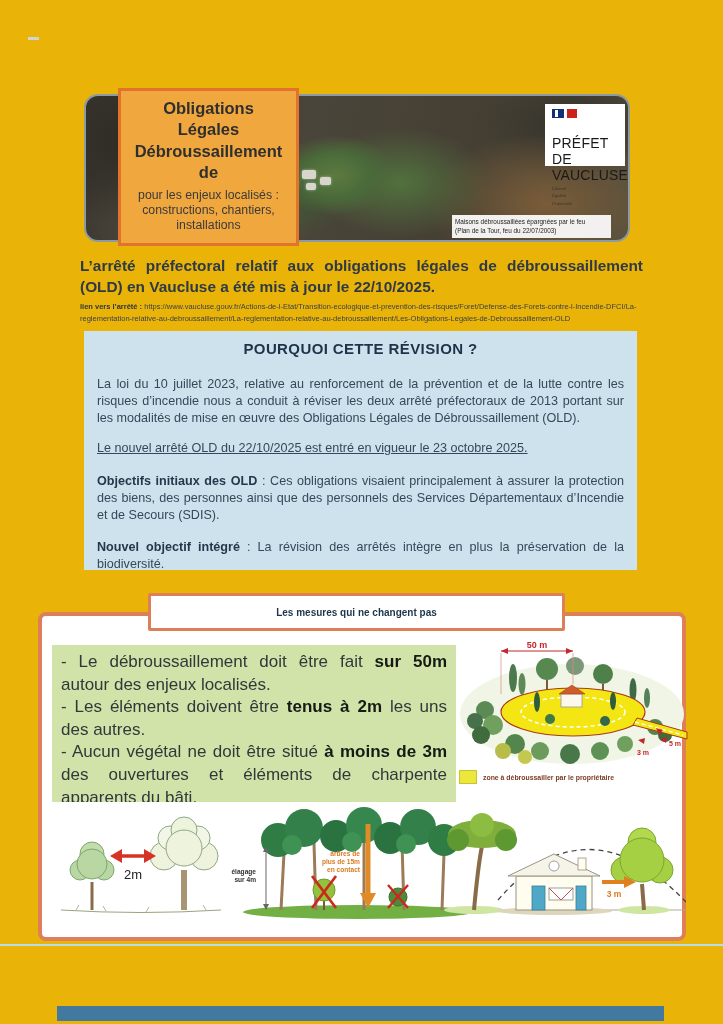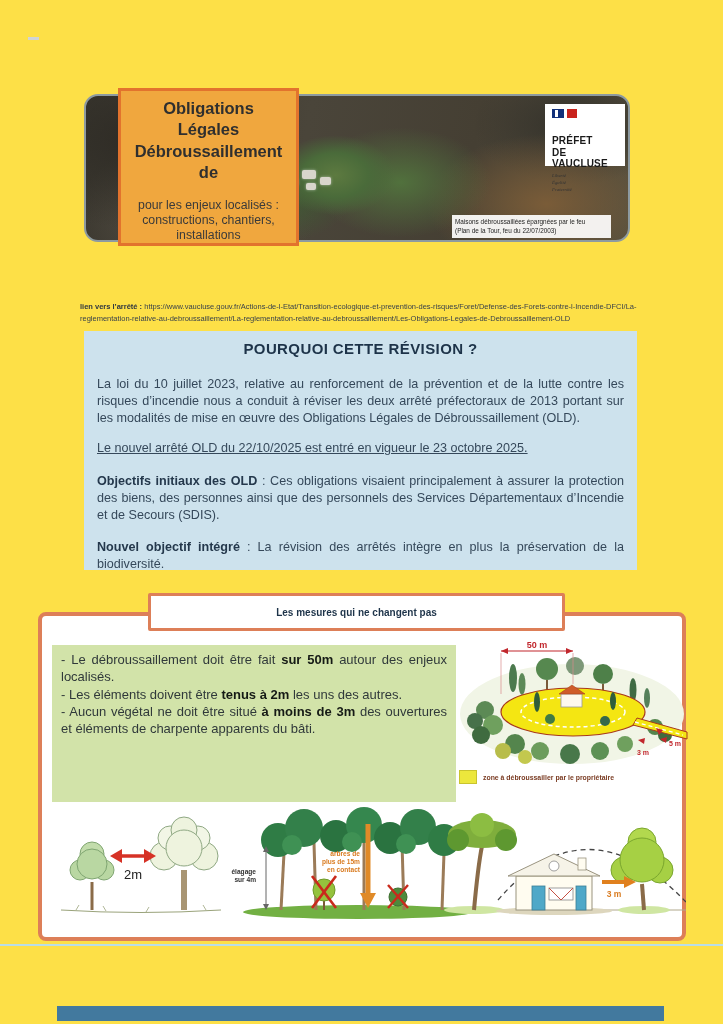--- a/index.html
+++ b/index.html
@@ -1,16 +1,16 @@
 <!DOCTYPE html>
 <html><head>
 <meta charset="utf-8">
 <style>
   html,body{margin:0;padding:0;background:#e9e9e9;}
-  .page{position:relative;width:723px;height:1024px;background:#fde047;margin:0 auto;
+  .page{position:relative;width:723px;height:1024px;background:#eab308;margin:0 auto;
         font-family:"Liberation Sans",sans-serif;overflow:hidden;}
 
   
   .photo{position:absolute;left:84px;top:94px;width:546px;height:148px;border:2px solid #8d9aa0;
          border-radius:14px;box-sizing:border-box;overflow:hidden;
          background:
            radial-gradient(60px 40px at 46% 55%, #5d7a40 0%, #4a6b3a 55%, rgba(74,107,58,0) 100%),
            radial-gradient(90px 55px at 58% 60%, #51713d 0%, rgba(81,113,61,0) 100%),
            radial-gradient(70px 45px at 36% 70%, #3f5c33 0%, rgba(63,92,51,0) 100%),
            radial-gradient(120px 70px at 85% 75%, #7a5c38 0%, rgba(122,92,56,0) 100%),
@@ -22,29 +22,29 @@
   .house-dots span{position:absolute;background:#d8d5cc;border-radius:2px;box-shadow:0 0 3px rgba(255,255,255,.5);}
   .hd1{left:0;top:10px;width:12px;height:8px;}
   .hd2{left:16px;top:2px;width:14px;height:9px;}
   .hd3{left:34px;top:9px;width:11px;height:8px;}
   .hd4{left:20px;top:15px;width:10px;height:7px;}
 
   .title-box{position:absolute;left:118px;top:88px;width:181px;height:158px;box-sizing:border-box;
              background:#f0a73e;border:3px solid #e2732d;z-index:3;text-align:center;
              padding-top:7px;color:#2f2f2f;}
   .title-box .tl{font-size:16.5px;font-weight:bold;line-height:1.3;}
-  .title-box .sub{font-size:12.3px;line-height:1.22;margin-top:14px;padding:0 6px;color:#3a3a3a;}
+  .title-box .sub{font-size:12.3px;line-height:1.22;margin-top:4px;padding:0 6px;color:#3a3a3a;}
 
   .gov-logo{position:absolute;left:545px;top:104px;width:80px;height:62px;background:#ffffff;z-index:2;
             padding:5px 5px 2px 7px;box-sizing:border-box;}
   .flag{display:flex;gap:3px;height:9px;margin-bottom:2px;}
   .flag .fb{width:12px;height:9px;background:#12307a;position:relative;}
   .flag .fb:after{content:"";position:absolute;left:3px;top:1px;width:3px;height:7px;background:#ffffff;}
   .flag .fr{width:10px;height:9px;background:#c9231c;}
-  .gov-name{font-size:10px;font-weight:bold;color:#1a1a1a;line-height:1.15;letter-spacing:.2px;margin-top:17px;}
+  .gov-name{font-size:14px;font-weight:normal;color:#1a1a1a;line-height:1.15;letter-spacing:.2px;margin-top:17px;}
   .gov-motto{font-family:"Liberation Serif",serif;font-style:italic;font-size:4.8px;color:#333;
              line-height:1.5;margin-top:2px;}
 
   .photo-caption{position:absolute;left:452px;top:215px;width:153px;background:rgba(255,255,255,.92);
                  font-size:6.4px;color:#1d1d1d;line-height:1.45;padding:2px 3px;z-index:2;}
 
   
   .headline{position:absolute;left:80px;top:256px;width:563px;font-size:15.4px;font-weight:bold;
             color:#2e3a46;line-height:1.35;text-align:justify;}
   .arrete-link{position:absolute;left:80px;top:301px;width:563px;font-size:7.5px;color:#3a424a;
@@ -62,21 +62,21 @@
   .blue-box p b{color:#24384c;}
 
   
   .big-section{position:absolute;left:38px;top:612px;width:648px;height:329px;box-sizing:border-box;
                border:4px solid #dd7f58;border-radius:8px;background:#ffffff;}
   .section-title{position:absolute;left:148px;top:593px;width:417px;height:38px;box-sizing:border-box;
                  background:#ffffff;border:3px solid #dd7f58;border-radius:2px;z-index:4;
                  display:flex;align-items:center;justify-content:center;
                  font-size:10px;font-weight:bold;color:#1d3349;}
   .green-box{position:absolute;left:10px;top:29px;width:404px;height:157px;background:#d2e3a9;
-             box-sizing:border-box;padding:6px 9px;font-size:13px;color:#30393a;line-height:1.33;
+             box-sizing:border-box;padding:6px 9px;font-size:17px;color:#30393a;line-height:1.33;
              text-align:justify;overflow:hidden;}
   .green-box b{color:#151a15;}
 
   .zone-diagram{position:absolute;left:413px;top:22px;width:235px;height:140px;}
   .zone-legend{position:absolute;left:417px;top:154px;display:flex;align-items:center;gap:6px;}
   .zone-legend .swatch{width:16px;height:12px;background:#ece73c;border:1px solid #c9c42e;display:inline-block;}
   .zone-legend .ltxt{font-size:6.9px;font-weight:bold;color:#7a3b22;}
 
   .tree-illustration{position:absolute;left:4px;top:182px;width:640px;height:140px;}
 
@@ -124,20 +124,21 @@
       <span>Égalité</span><br>
       <span>Fraternité</span>
     </div>
   </div>
 
   <div class="photo-caption">
     <span>Maisons débroussaillées épargnées par le feu</span><br>
     <span>(Plan de la Tour, feu du 22/07/2003)</span>
   </div>
 
+  <div class="headline">L’arrêté préfectoral relatif aux obligations légales de débroussaillement (OLD) en Vaucluse a été mis à jour le 22/10/2025.</div>
 
   <div class="arrete-link">
     <b>lien vers l’arrêté :</b>
     <span>https://www.vaucluse.gouv.fr/Actions-de-l-Etat/Transition-ecologique-et-prevention-des-risques/Foret/Defense-des-Forets-contre-l-Incendie-DFCI/La-reglementation-relative-au-debroussaillement/La-reglementation-relative-au-debroussaillement/Les-Obligations-Legales-de-Debroussaillement-OLD</span>
   </div>
 
   <div class="blue-box">
     <div class="bb-title">POURQUOI CETTE RÉVISION ?</div>
     <p class="p1">La loi du 10 juillet 2023, relative au renforcement de la prévention et de la lutte contre les risques d’incendie nous a conduit à réviser les deux arrêté préfectoraux de 2013 portant sur les modalités de mise en œuvre des Obligations Légales de Débroussaillement (OLD).</p>
     <p class="p2">Le nouvel arrêté OLD du 22/10/2025 est entré en vigueur le 23 octobre 2025.</p>

